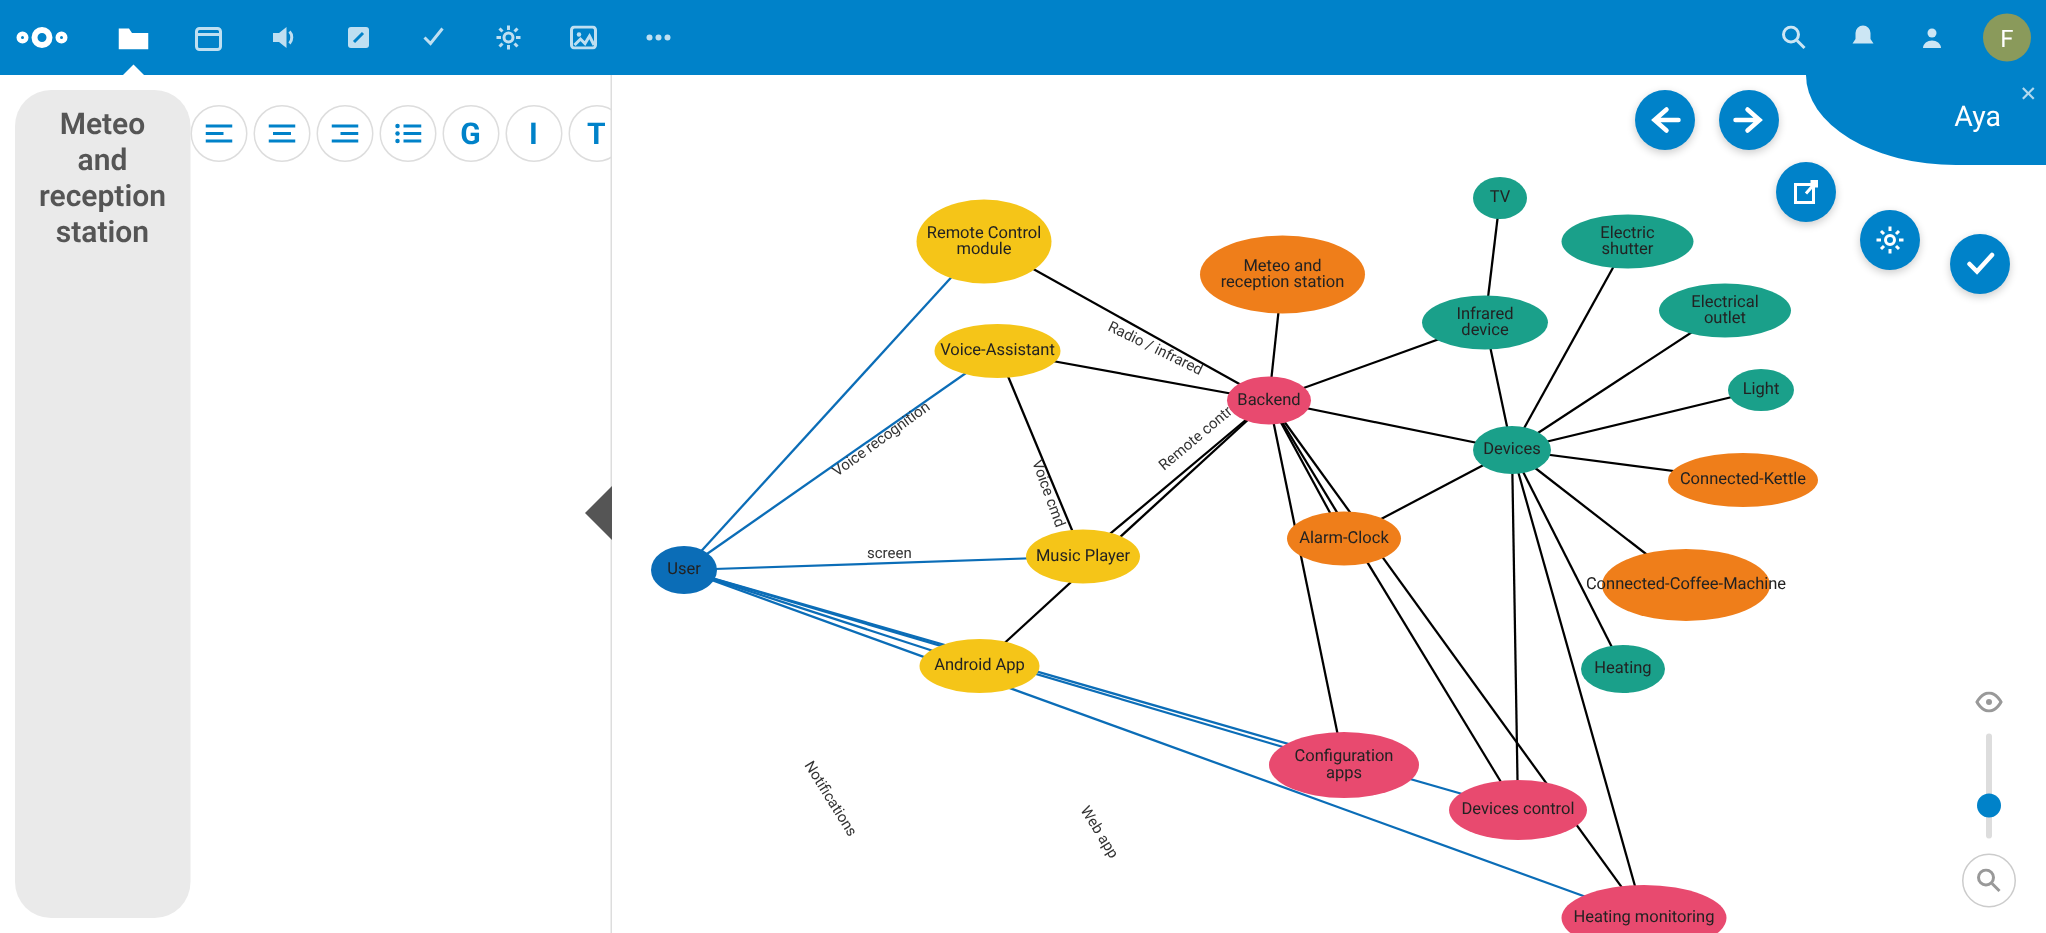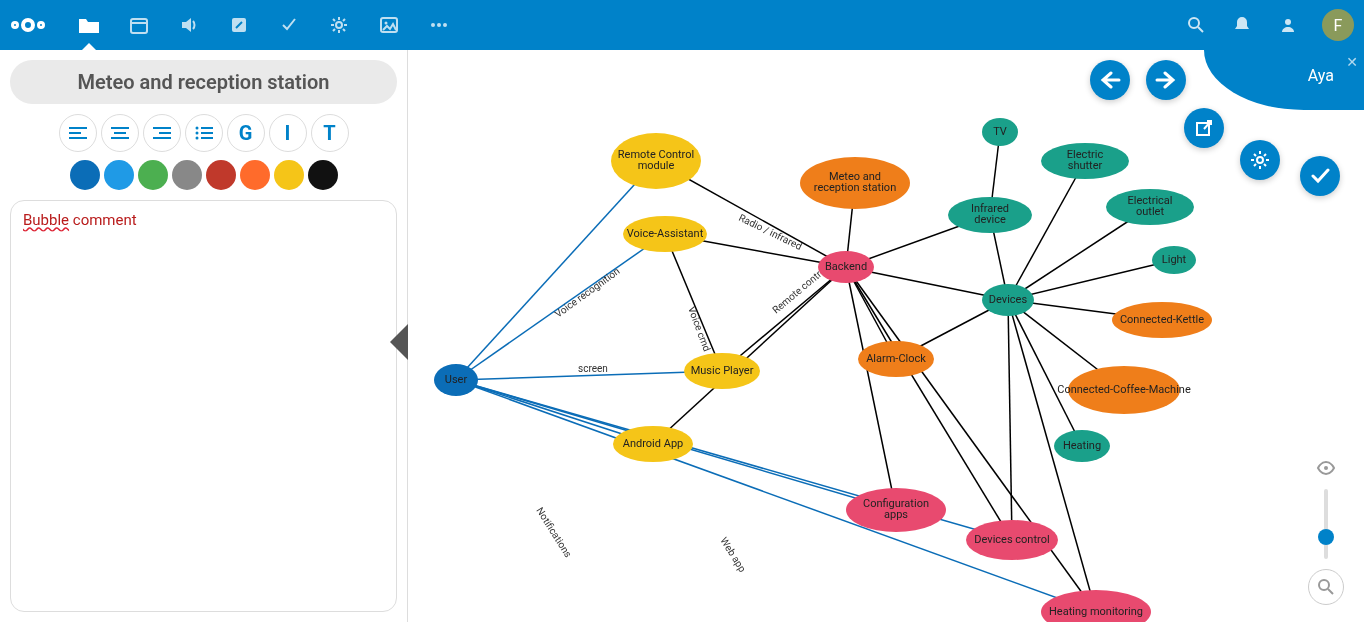--- a/index.html
+++ b/index.html
@@ -13,40 +13,40 @@
   .nav-icons { display: flex; gap: 0; }
   .nav-icon { width: 50px; height: 50px; display: flex; align-items: center; justify-content: center; cursor: pointer; opacity: .75; position: relative; }
   .nav-icon.active { opacity: 1; }
   .nav-icon.active::after { content: ''; position: absolute; bottom: -1px; left: 50%; transform: translateX(-50%); border: 8px solid transparent; border-bottom-color: #fff; }
   .spacer { flex: 1; }
   .right-icons { display: flex; align-items: center; gap: 6px; }
   .right-icon { width: 40px; height: 40px; display: flex; align-items: center; justify-content: center; cursor: pointer; opacity: .8; }
   .avatar { width: 32px; height: 32px; border-radius: 50%; background: #8a9a5b; display: flex; align-items: center; justify-content: center; color: #fff; font-size: 16px; margin-left: 8px; cursor: pointer; }
 
   
-  .left-panel { position: absolute; left: 0; top: 50px; width: 408px; height: 572px; background: #fff; border-right: 1px solid #ddd; padding: 10px; display: flex; flex-direction: column; }
+  .left-panel { position: absolute; left: 0; top: 50px; width: 408px; height: 572px; background: #fff; border-right: 1px solid #ddd; padding: 10px; display: flex; flex-direction: row; }
   .title-box { background: #eaeaea; border-radius: 24px; padding: 10px 16px; text-align: center; font-size: 20px; color: #555; font-weight: 600; }
   .tool-row { display: flex; gap: 4px; justify-content: center; margin-top: 10px; }
   .tool-btn { width: 38px; height: 38px; border: 1px solid #ddd; border-radius: 50%; display: flex; align-items: center; justify-content: center; cursor: pointer; color: #0082c9; font-weight: bold; font-size: 20px; }
   .tool-btn.lines { font-size: 14px; color: #0082c9; }
   .color-row { display: flex; gap: 4px; justify-content: center; margin-top: 8px; }
   .color-dot { width: 30px; height: 30px; border-radius: 50%; cursor: pointer; }
   .comment-area { flex: 1; border: 1px solid #ddd; border-radius: 14px; margin-top: 10px; padding: 10px 12px; font-size: 15px; color: #b91c1c; overflow: auto; }
   .comment-first { text-decoration: underline wavy #d23; text-decoration-skip-ink: none; display:inline;}
   .website-btn { border: 1px solid #ddd; border-radius: 24px; height: 44px; margin-top: 10px; display: flex; align-items: center; justify-content: center; font-size: 16px; color: #555; position: relative; cursor: pointer; }
   .website-btn .arrow { position: absolute; right: 14px; }
   .collapse-tri { position: absolute; left: 390px; top: 324px; width: 0; height: 0; border-top: 18px solid transparent; border-bottom: 18px solid transparent; border-right: 18px solid #555; cursor: pointer; }
 
   
   .canvas { position: absolute; left: 408px; top: 50px; width: 956px; height: 572px; background: #fff; overflow: hidden; }
   .canvas svg { position: absolute; left: 0; top: 0; }
 
   
   .blue-curve { position: absolute; right: 0; top: 50px; width: 160px; height: 60px; background: #0082c9; border-bottom-left-radius: 100px 60px; }
-  .aya-label { position: absolute; right: 30px; top: 66px; color: #fff; font-size: 16px; }
+  .aya-label { position: absolute; right: 30px; top: 66px; color: #fff; font-size: 19px; }
   .close-x { position: absolute; right: 6px; top: 54px; color: rgba(255,255,255,.7); font-size: 14px; cursor:pointer;}
   .fab { position: absolute; width: 40px; height: 40px; border-radius: 50%; background: #0082c9; display: flex; align-items: center; justify-content: center; color: #fff; cursor: pointer; box-shadow: 0 2px 6px rgba(0,0,0,.2); }
 
   
   .right-tools { position: absolute; right: 20px; top: 460px; display: flex; flex-direction: column; align-items: center; gap: 10px; }
   .eye-icon { color:#999; cursor:pointer;}
   .slider-track { width: 4px; height: 70px; background: #ddd; border-radius: 2px; position: relative; }
   .slider-thumb { position: absolute; left: -6px; width: 16px; height: 16px; border-radius: 50%; background: #0082c9; }
   .search-circ { width: 36px; height: 36px; border: 1px solid #ccc; border-radius: 50%; display:flex; align-items:center; justify-content:center; color:#888; cursor:pointer;}
 

